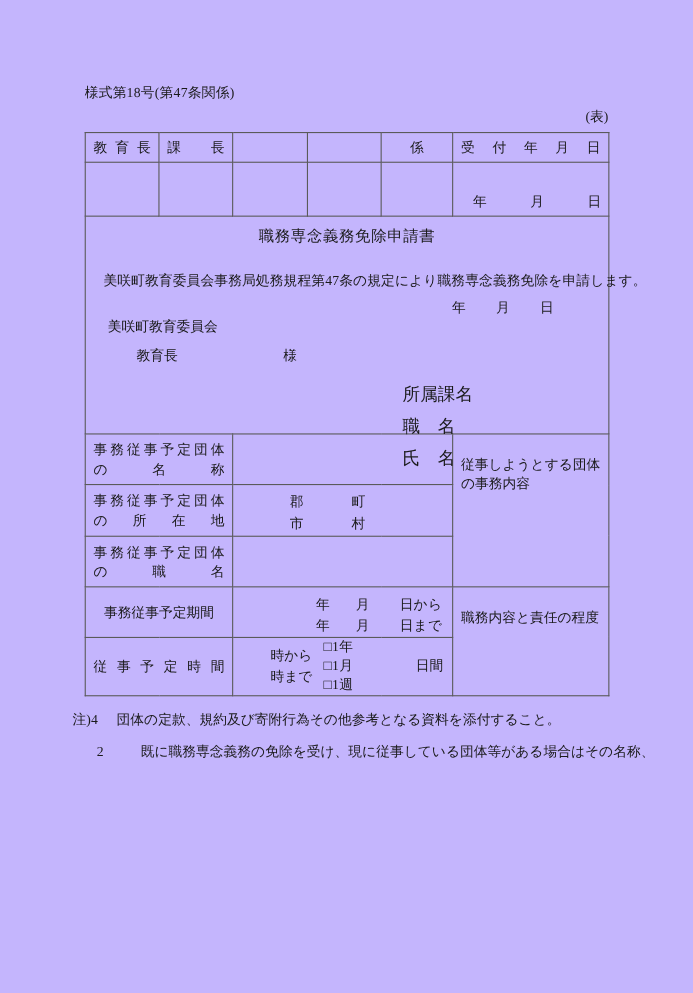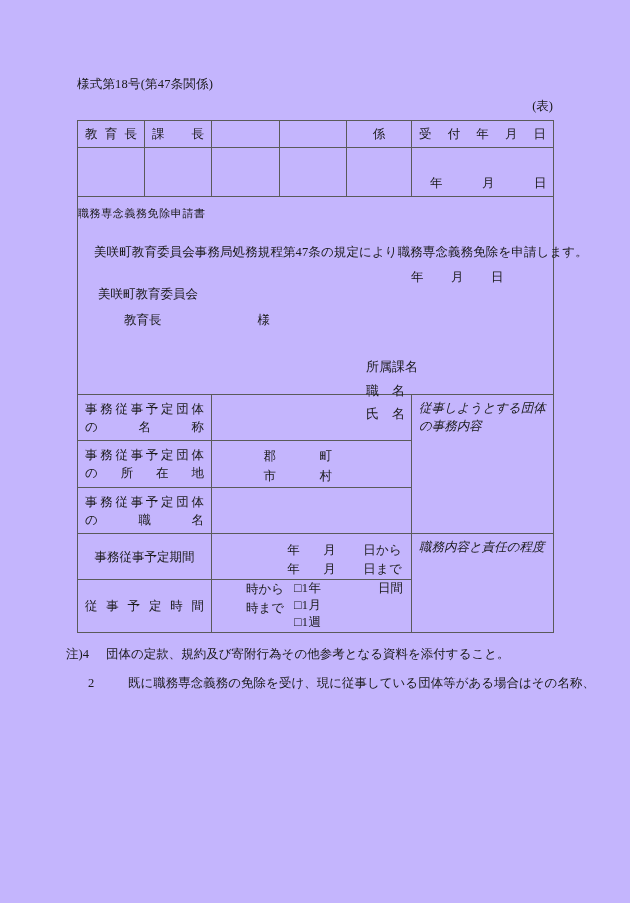--- a/index.html
+++ b/index.html
@@ -81,21 +81,22 @@
   .reldate { position: relative; height: 100%; }
 
   
   .appl-cell { padding: 0 !important; }
   .appl-inner {
     position: relative;
     height: 188px;
     padding: 0;
   }
   .appl-title {
-    font-size: 11px;
+    text-align: center;
+    font-size: 14px;
     margin-top: 9px;
     letter-spacing: 0.6px;
   }
   .appl-text {
     margin-top: 23px;
     padding-left: 16px;
     font-size: 12.5px;
     letter-spacing: 0.1px;
     white-space: nowrap;
   }
@@ -110,23 +111,23 @@
     padding-left: 20px;
     font-size: 12.5px;
   }
   .appl-to {
     margin-top: 9px;
     padding-left: 46px;
     font-size: 12.5px;
   }
   .appl-to .sama { display: inline-block; margin-left: 96px; }
   .appl-fields {
-    margin-top: 26px;
+    margin-top: 13px;
     padding-left: 288px;
-    font-size: 13px;
+    font-size: 16px;
     line-height: 1.82;
   }
 
   
   .lbl-cell {
     width: 113px;
     padding: 5px 7px 4px 7px !important;
     line-height: 1.45;
     font-size: 12.5px;
   }
@@ -134,24 +135,23 @@
     display: block;
     text-align: justify;
     text-align-last: justify;
   }
   .lbl-mid {
     vertical-align: middle !important;
     text-align: center;
   }
   .mid-cell { width: 174px; }
   .right-cell {
-    padding: 4px 7px !important;
+    padding: 18px 7px !important;
     line-height: 1.45;
     font-size: 12.5px;
-    font-style: italic;
   }
 
   .r-name { height: 44px; }
   .r-addr { height: 46px; }
   .r-post { height: 44px; }
   .r-term { height: 46px; }
   .r-time { height: 46px; }
 
   .addr-grid {
     padding-top: 6px;
@@ -169,20 +169,21 @@
     line-height: 1.5;
     text-align: right;
     padding-right: 9px;
     letter-spacing: 0.2px;
   }
   .term-grid .y { display: inline-block; width: 36px; text-align: left; }
   .term-grid .m { display: inline-block; width: 40px; text-align: left; }
 
   .time-wrap {
     display: flex;
+    align-items: center;
     height: 100%;
     font-size: 12.5px;
   }
   .time-left {
     width: 66px;
     text-align: right;
     line-height: 1.5;
     padding-left: 6px;
   }
   .time-boxes {

